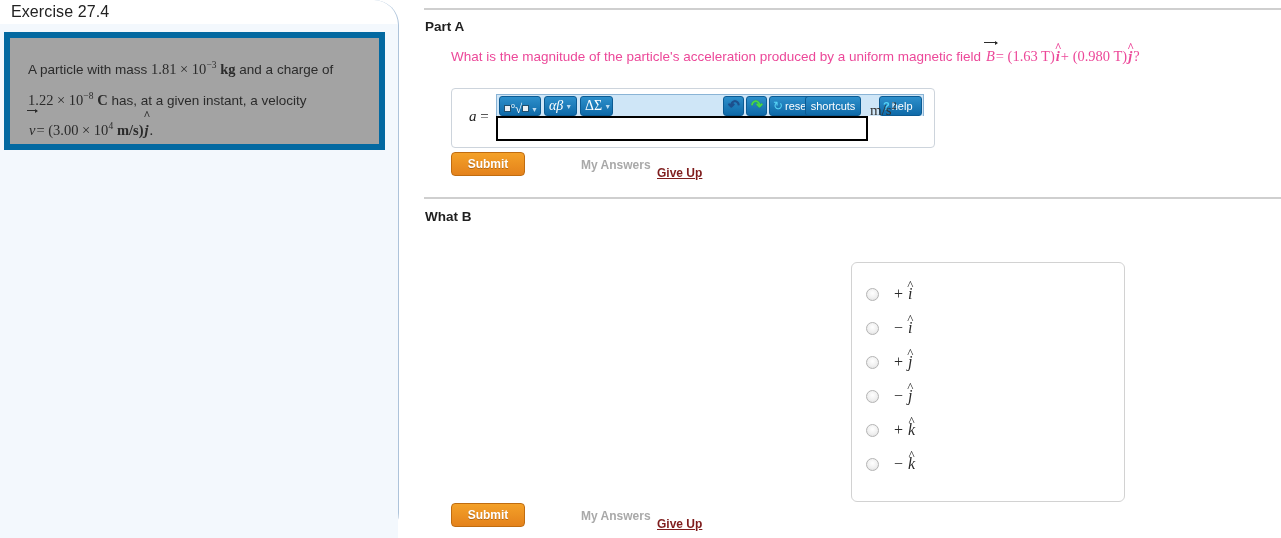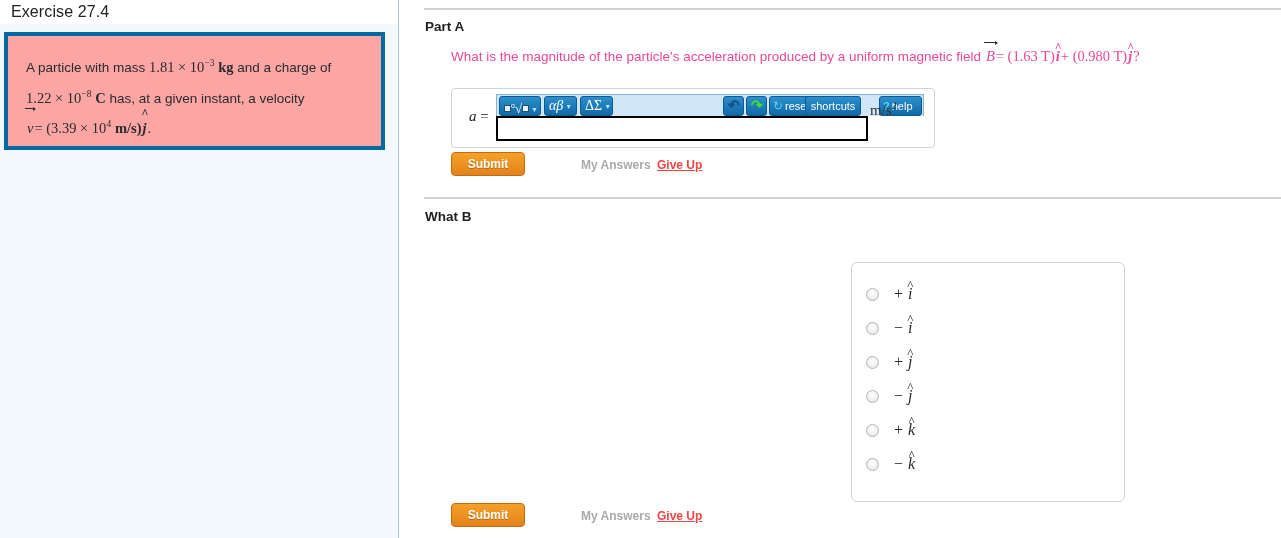--- a/index.html
+++ b/index.html
@@ -11,36 +11,37 @@
     overflow: hidden;
   }
   #root { position: relative; width: 1281px; height: 538px; }
 
   
   #sidebar {
     position: absolute; left: 0; top: 0;
     width: 399px; height: 538px;
     border-right: 1px solid #adc3da;
     background: #ffffff;
+    border-radius: 25px;
   }
   #sidebar-tint {
     position: absolute; left: 0; top: 24px;
     width: 398px; height: 514px;
     background: #f3f8fd;
   }
   #exercise-title {
     position: absolute; left: 11px; top: 1px;
     font-size: 16px; color: #222; letter-spacing: .1px;
     line-height: 22px;
   }
   #problem-panel {
     position: absolute; left: 4px; top: 32px;
     width: 381px; height: 118px;
-    border: 4px solid #0369a1;
-    background: #fca5a5;
+    border: 6px solid #0369a1;
+    background: #a3a3a3;
   }
   #problem-text {
     padding: 14px 18px 0 18px;
     font-size: 13.5px;
     color: #2b2b2b;
     line-height: 27px;
   }
   .mathserif { font-family: "Liberation Serif", serif; font-size: 14.5px; }
   .mathserif-b { font-family: "Liberation Serif", serif; font-size: 14.5px; font-weight: bold; }
   sup.exp { font-size: 9.5px; vertical-align: super; }
@@ -146,22 +147,22 @@
     color: #ffffff;
     font-size: 12px; font-weight: bold;
     text-align: center; line-height: 22px;
     cursor: pointer;
     text-shadow: 0 1px 0 rgba(0,0,0,.25);
   }
   .my-answers {
     position: absolute; font-size: 12px; font-weight: bold; color: #a9a9a9;
   }
   .give-up {
-    position: absolute; font-size: 12px; font-weight: bold; color: #ef4444;
-    text-decoration: underline; cursor: pointer;
+    position: absolute; font-size: 12px; font-weight: bold; color: #7f1d1d;
+    text-decoration: underline; cursor: pointer; margin-top: 8px;
   }
 
   
   #options-panel {
     position: absolute; left: 451px; top: 262px;
     width: 274px; height: 240px;
     border: 1px solid #d2d2d2; border-radius: 6px;
     background: #ffffff;
   }
   .opt-row {
@@ -191,21 +192,21 @@
 
     <div id="problem-panel">
       <div id="problem-text">
         <span>A particle with mass</span>
         <span class="mathserif">1.81 × 10</span><sup class="exp mathserif">−3</sup>
         <span class="mathserif-b">kg</span>
         <span>and a charge of</span><br>
         <span class="mathserif">1.22 × 10</span><sup class="exp mathserif">−8</sup>
         <span class="mathserif-b">C</span>
         <span>has, at a given instant, a velocity</span><br>
-        <span class="vec mathserif"><span class="bar"></span><i>v</i></span><span class="mathserif">= (3.39 × 10</span><sup class="exp mathserif">4</sup>
+        <span class="vec mathserif"><span class="bar"></span><i>v</i></span><span class="mathserif">= (3.00 × 10</span><sup class="exp mathserif">4</sup>
         <span class="mathserif-b">m/s)</span><span class="hat mathserif-b"><span class="caret">^</span><i>j</i></span><span class="mathserif">.</span>
       </div>
     </div>
   </div>
 
   <div id="content">
 
     <div class="hrule" style="top:8px;"></div>
 
     <div class="part-heading" style="top:19px;">Part A</div>

